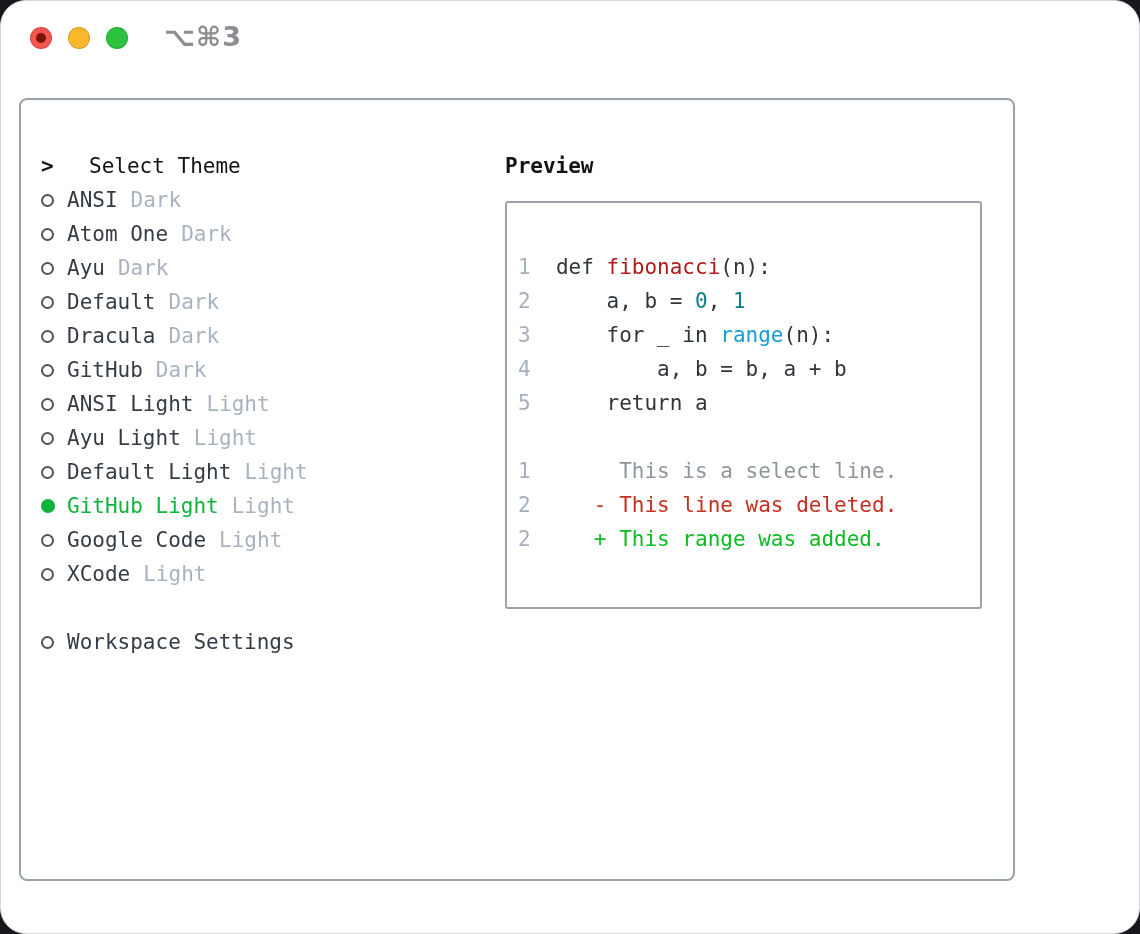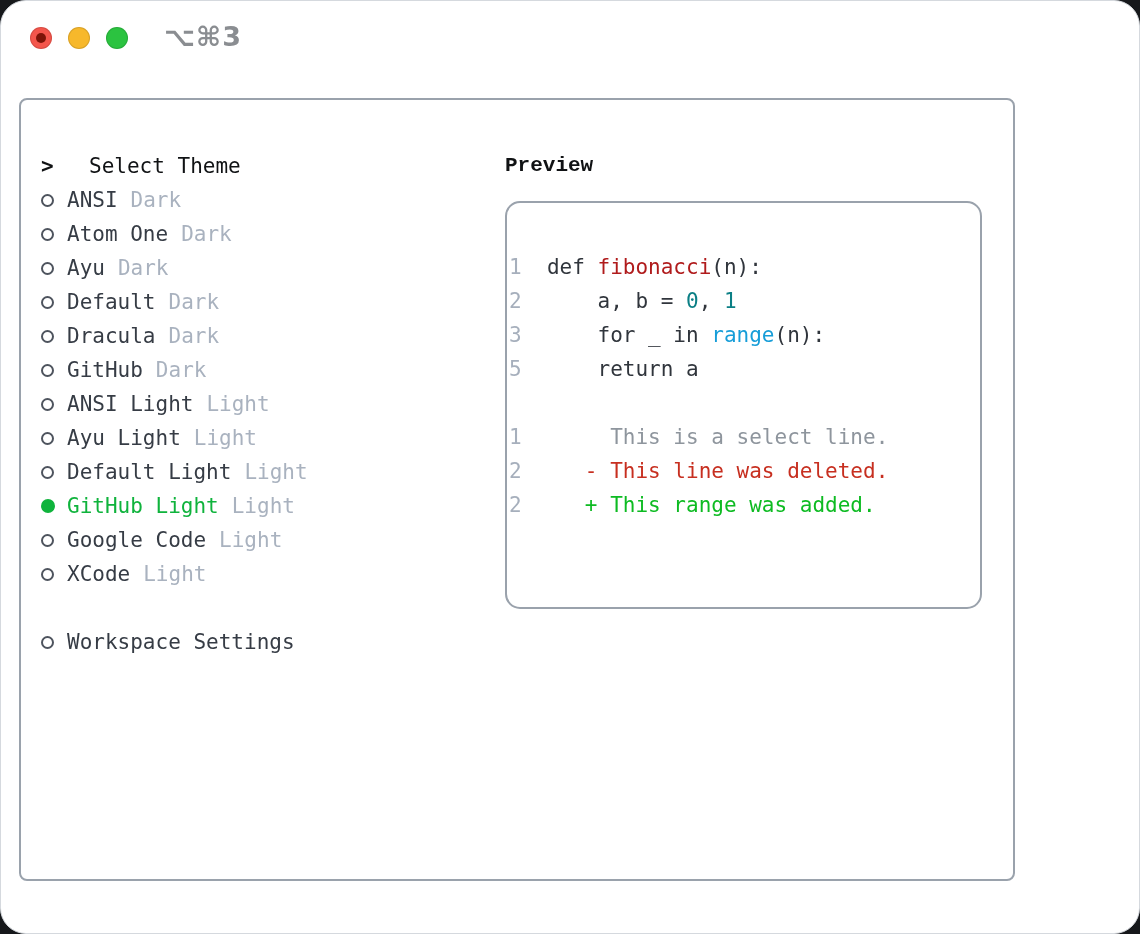--- a/index.html
+++ b/index.html
@@ -41,23 +41,23 @@
   .label{color:#363c45;}
   .label.sel{color:var(--green);}
   .tag{color:var(--muted);margin-left:13px;text-align:right;}
   .hdr{font-weight:normal;color:var(--ink);margin-left:22px;}
   .subhdr{color:#15171a;}
   .apply{margin-top:34px;}
   .hint{margin-top:34px;color:var(--muted);width:29ch;line-height:34px;
     white-space:normal;}
   
   .col-right{position:absolute;left:484px;top:49px;font-size:21px;}
-  .preview-title{height:34px;line-height:34px;font-weight:bold;color:var(--ink);font-family:Liberation Mono, monospace;}
+  .preview-title{height:34px;line-height:34px;font-weight:bold;color:var(--ink);}
   .codebox{margin-top:18px;width:477px;height:408px;box-sizing:border-box;
-    border:2px solid var(--border);border-radius:15px;padding:47px 0 0 2px;
+    border:2px solid var(--border);border-radius:3px;padding:47px 0 0 11px;
     overflow:hidden;background:#fff;}
   .codeline{height:34px;line-height:34px;white-space:pre;}
   .ln{display:inline-block;width:3ch;color:var(--lineno);}
   .tk-code{color:var(--dark);}
   .tk-func{color:var(--func);}
   .tk-num{color:var(--numtok);}
   .tk-builtin{color:var(--builtin);}
   .tk-ctx{color:var(--ctx);}
   .tk-del{color:var(--del);}
   .tk-add{color:var(--add);}
@@ -108,20 +108,21 @@
 
     </div>
 
     <div class="col-right">
       <div class="preview-title">Preview</div>
       <div class="codebox">
         <div id="code-lines">
             <div class="codeline"><span class="ln">1</span><span class="tk-code">def </span><span class="tk-func">fibonacci</span><span class="tk-code">(n):</span></div>
             <div class="codeline"><span class="ln">2</span><span class="tk-code">    a, b = </span><span class="tk-num">0</span><span class="tk-code">, </span><span class="tk-num">1</span></div>
             <div class="codeline"><span class="ln">3</span><span class="tk-code">    for _ in </span><span class="tk-builtin">range</span><span class="tk-code">(n):</span></div>
+            <div class="codeline"><span class="ln">4</span><span class="tk-code">        a, b = b, a + b</span></div>
             <div class="codeline"><span class="ln">5</span><span class="tk-code">    return a</span></div>
           </div>
         <div id="diff-lines" class="diff-block">
             <div class="codeline"><span class="ln">1</span><span class="tk-ctx">     This is a select line.</span></div>
             <div class="codeline"><span class="ln">2</span><span class="tk-del">   - This line was deleted.</span></div>
             <div class="codeline"><span class="ln">2</span><span class="tk-add">   + This range was added.</span></div>
           </div>
       </div>
     </div>
 

